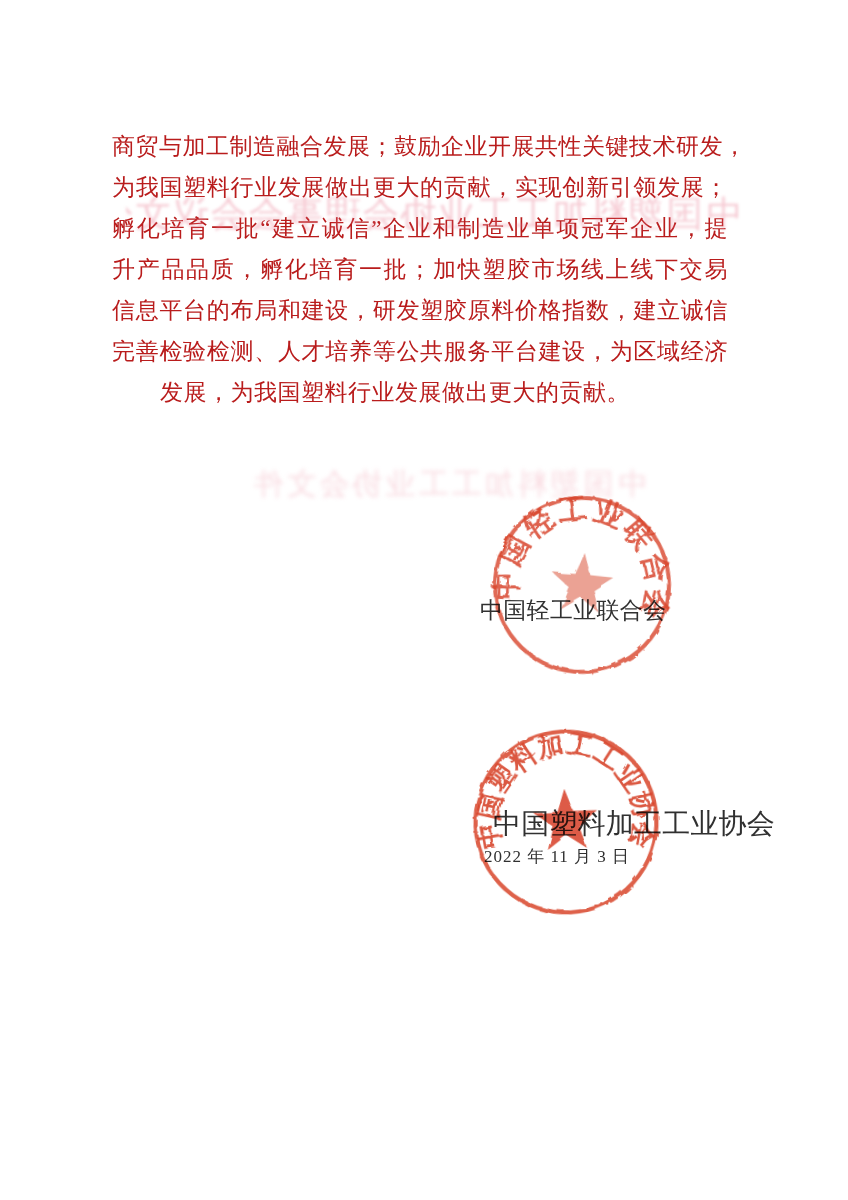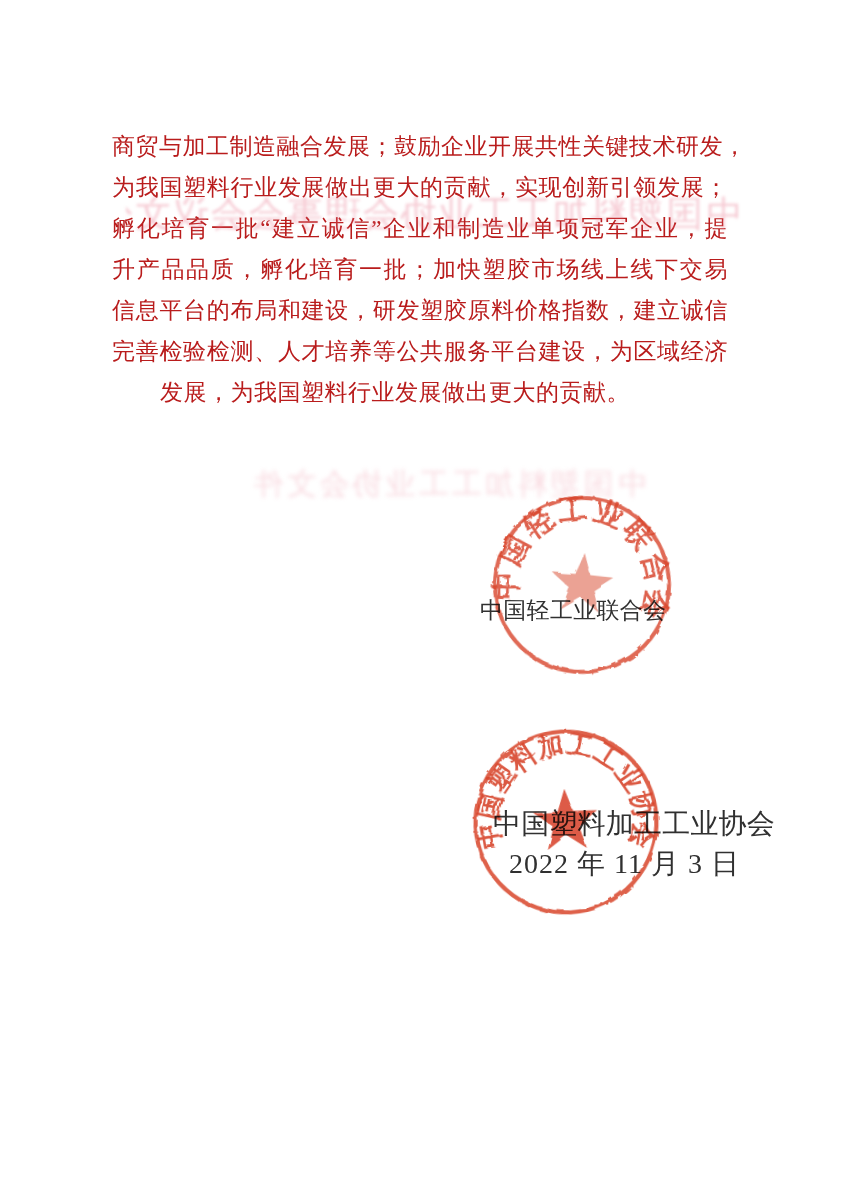--- a/index.html
+++ b/index.html
@@ -77,23 +77,23 @@
     letter-spacing: 0.3px;
   }
   .sig-2 {
     left: 457px;
     top: 805px;
     font-size: 28px;
     letter-spacing: 0.2px;
     margin-left: 36px;
   }
   .sig-date {
-    left: 509px;
+    left: 484px;
     top: 845px;
-    font-size: 28px;
+    font-size: 17px;
     letter-spacing: 1px;
   }
   
   .stamp {
     position: absolute;
     z-index: 3;
     mix-blend-mode: multiply;
     pointer-events: none;
   }
   .stamp-1 {

